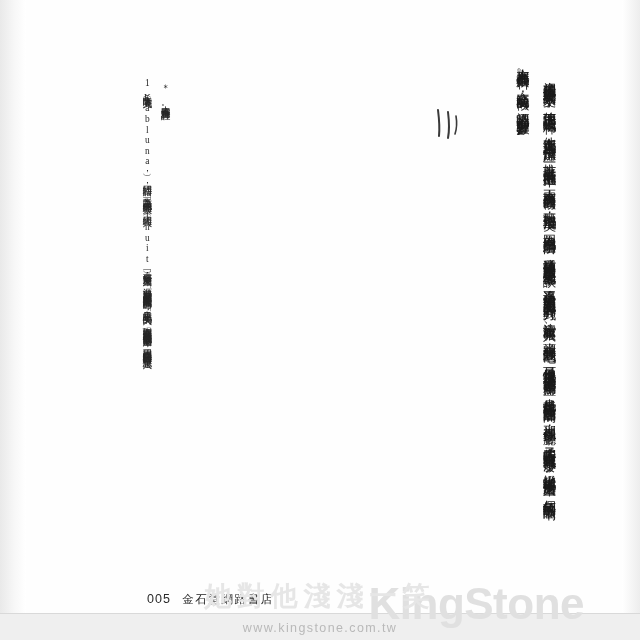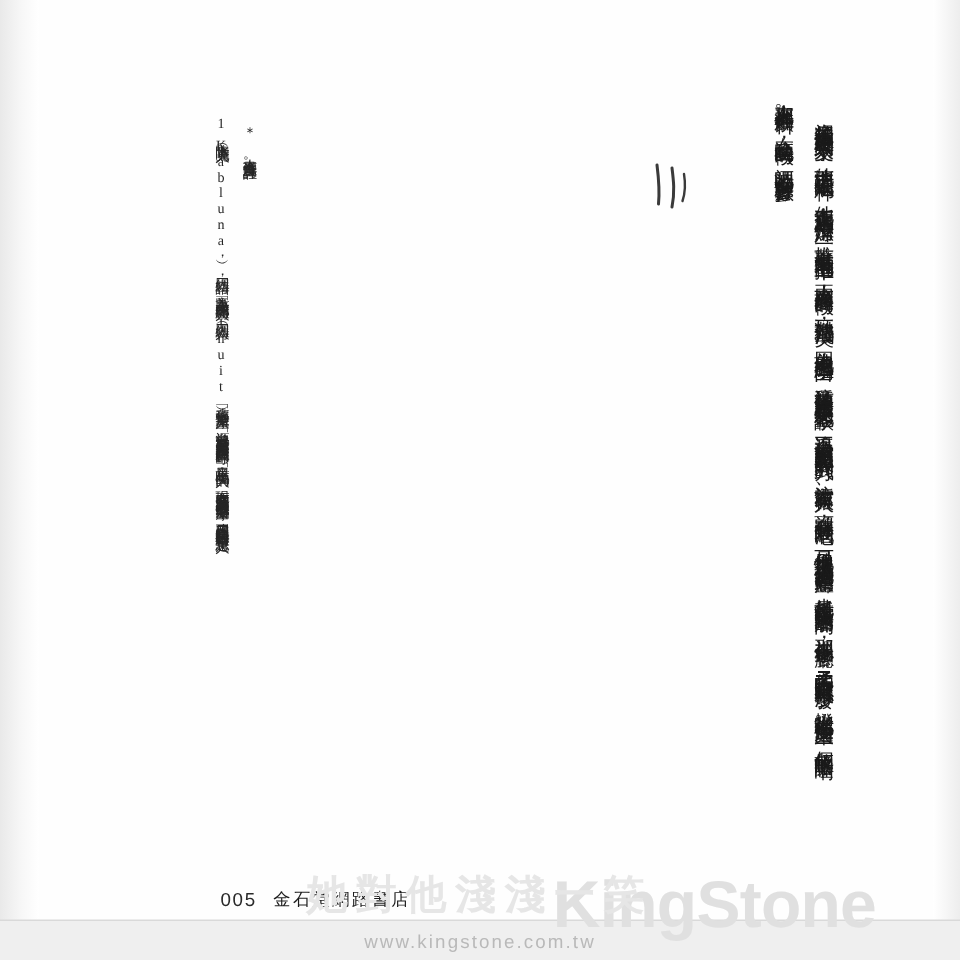--- a/index.html
+++ b/index.html
@@ -85,21 +85,21 @@
   .fn-marker {
     font-size: 9.4px;
   }
 
   
   .running-foot {
     position: absolute;
     left: 147px;
     bottom: 33px;
     display: flex;
-    align-items: center;
+    align-items: flex-start;
     gap: 11px;
     color: #1c1c1c;
   }
   .folio {
     font-family: "Liberation Sans", sans-serif;
     font-size: 12.5px;
     letter-spacing: 1.1px;
     color: #2a2a2a;
   }
   .foot-title {

